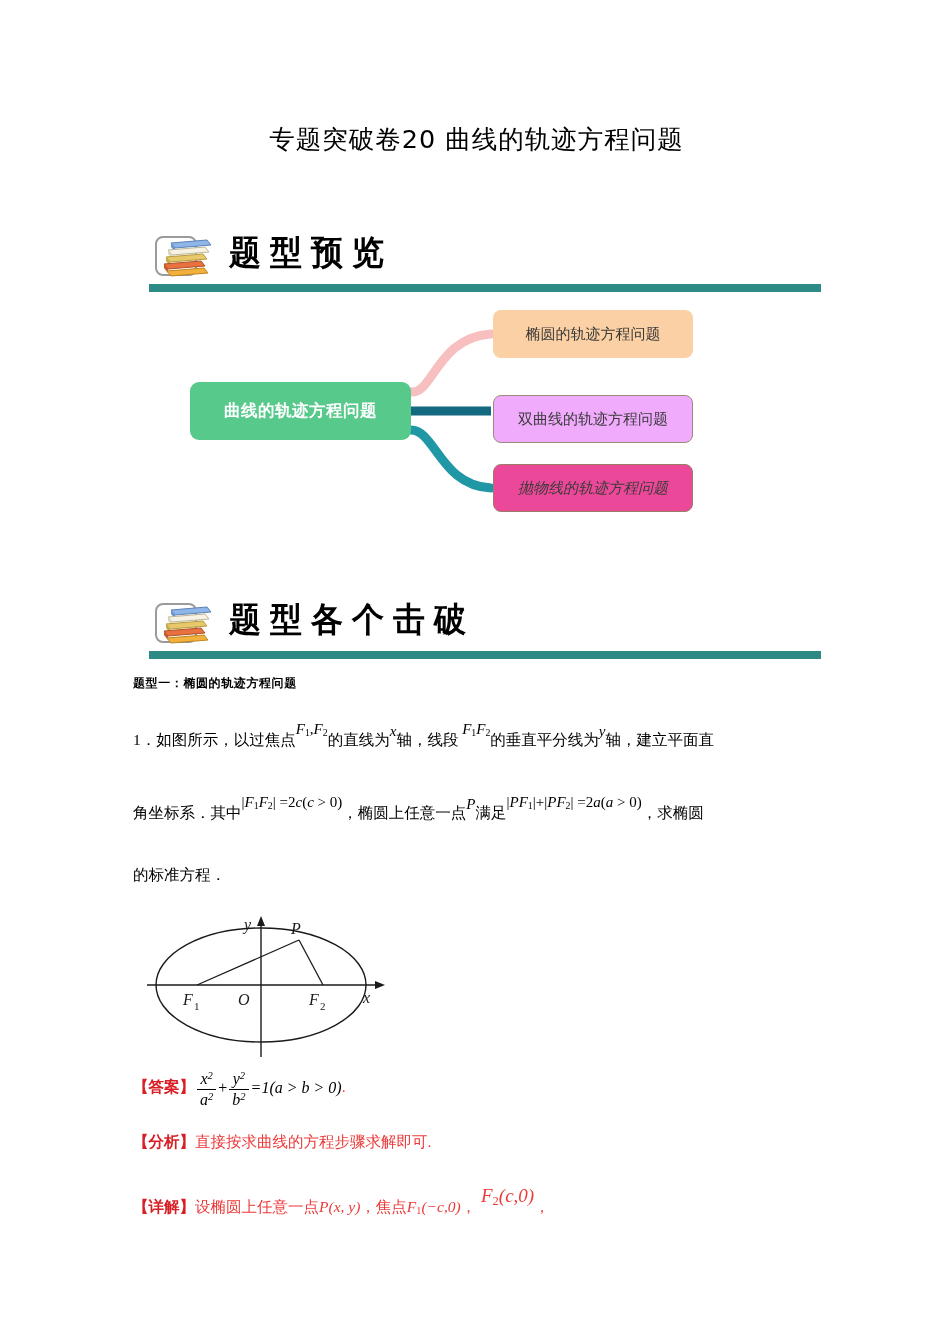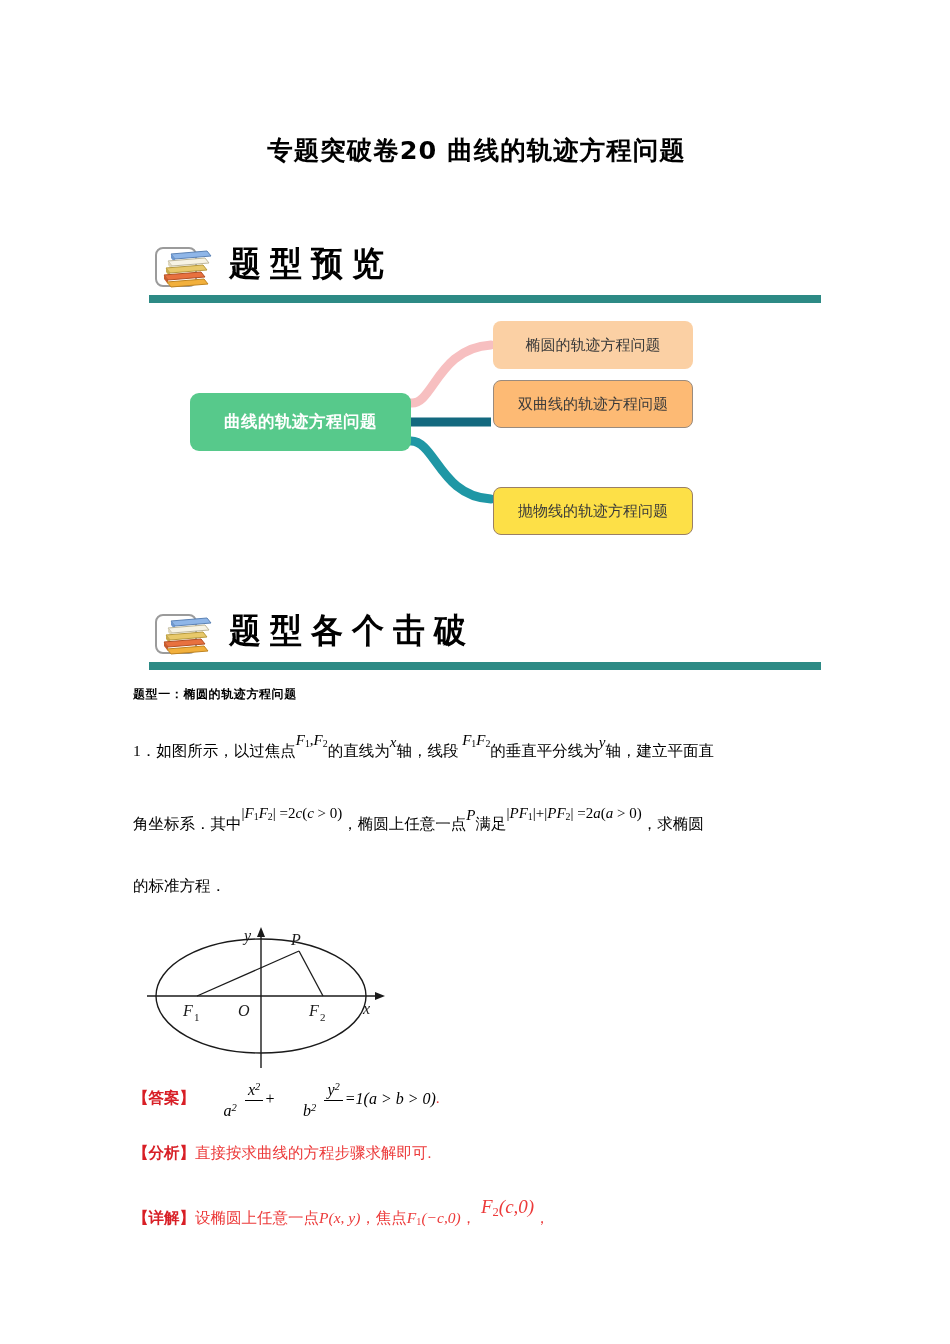--- a/index.html
+++ b/index.html
@@ -18,25 +18,25 @@
   .page {
     position: relative;
     width: 950px;
     height: 1344px;
     box-sizing: border-box;
     padding: 0 130px 0 133px;
   }
 
   
   .doc-title {
-    margin: 12px;
+    margin: 1px;
     padding-top: 121px;
     text-align: center;
     font-size: 25.5px;
-    font-weight: bold;
+    font-weight: normal;
     letter-spacing: 1px;
     font-family: "DejaVu Sans", "Liberation Sans", sans-serif;
   }
 
   
   .section-header {
     position: relative;
     height: 64px;
     margin-top: 0;
   }
@@ -110,29 +110,30 @@
     font-size: 15px;
     color: #3a3a3a;
   }
   .mm-b1 {
     left: 360px;
     top: 8px;
     background: #fbd0a4;
   }
   .mm-b2 {
     left: 360px;
-    top: 67px;
-    background: #fdba74;
+    top: 93px;
+    background: #f0abfc;
     border: 1.4px solid #9a8b7e;
   }
   .mm-b3 {
     left: 360px;
-    top: 174px;
-    background: #fde047;
+    top: 162px;
+    background: #ec4899;
     border: 1.4px solid #9a7f66;
+    font-style: italic;
   }
 
   
   .qtype-heading {
     margin: 12px 0 0 0;
     font-size: 12px;
     font-weight: bold;
     font-family: "DejaVu Serif", "Liberation Serif", serif;
     letter-spacing: 0.6px;
   }
@@ -202,21 +203,20 @@
     vertical-align: middle;
     text-align: center;
     line-height: 1.05;
     margin: 0 2px;
   }
   .frac .num {
     display: block;
     border-bottom: 1.3px solid #000;
     padding: 0 3px 1px 3px;
     font-style: italic;
-    margin-left: 48px;
   }
   .frac .den {
     display: block;
     padding: 1px 3px 0 3px;
     font-style: italic;
   }
   .detail-raise {
     display: inline-block;
     vertical-align: 10px;
     font-size: 19px;

